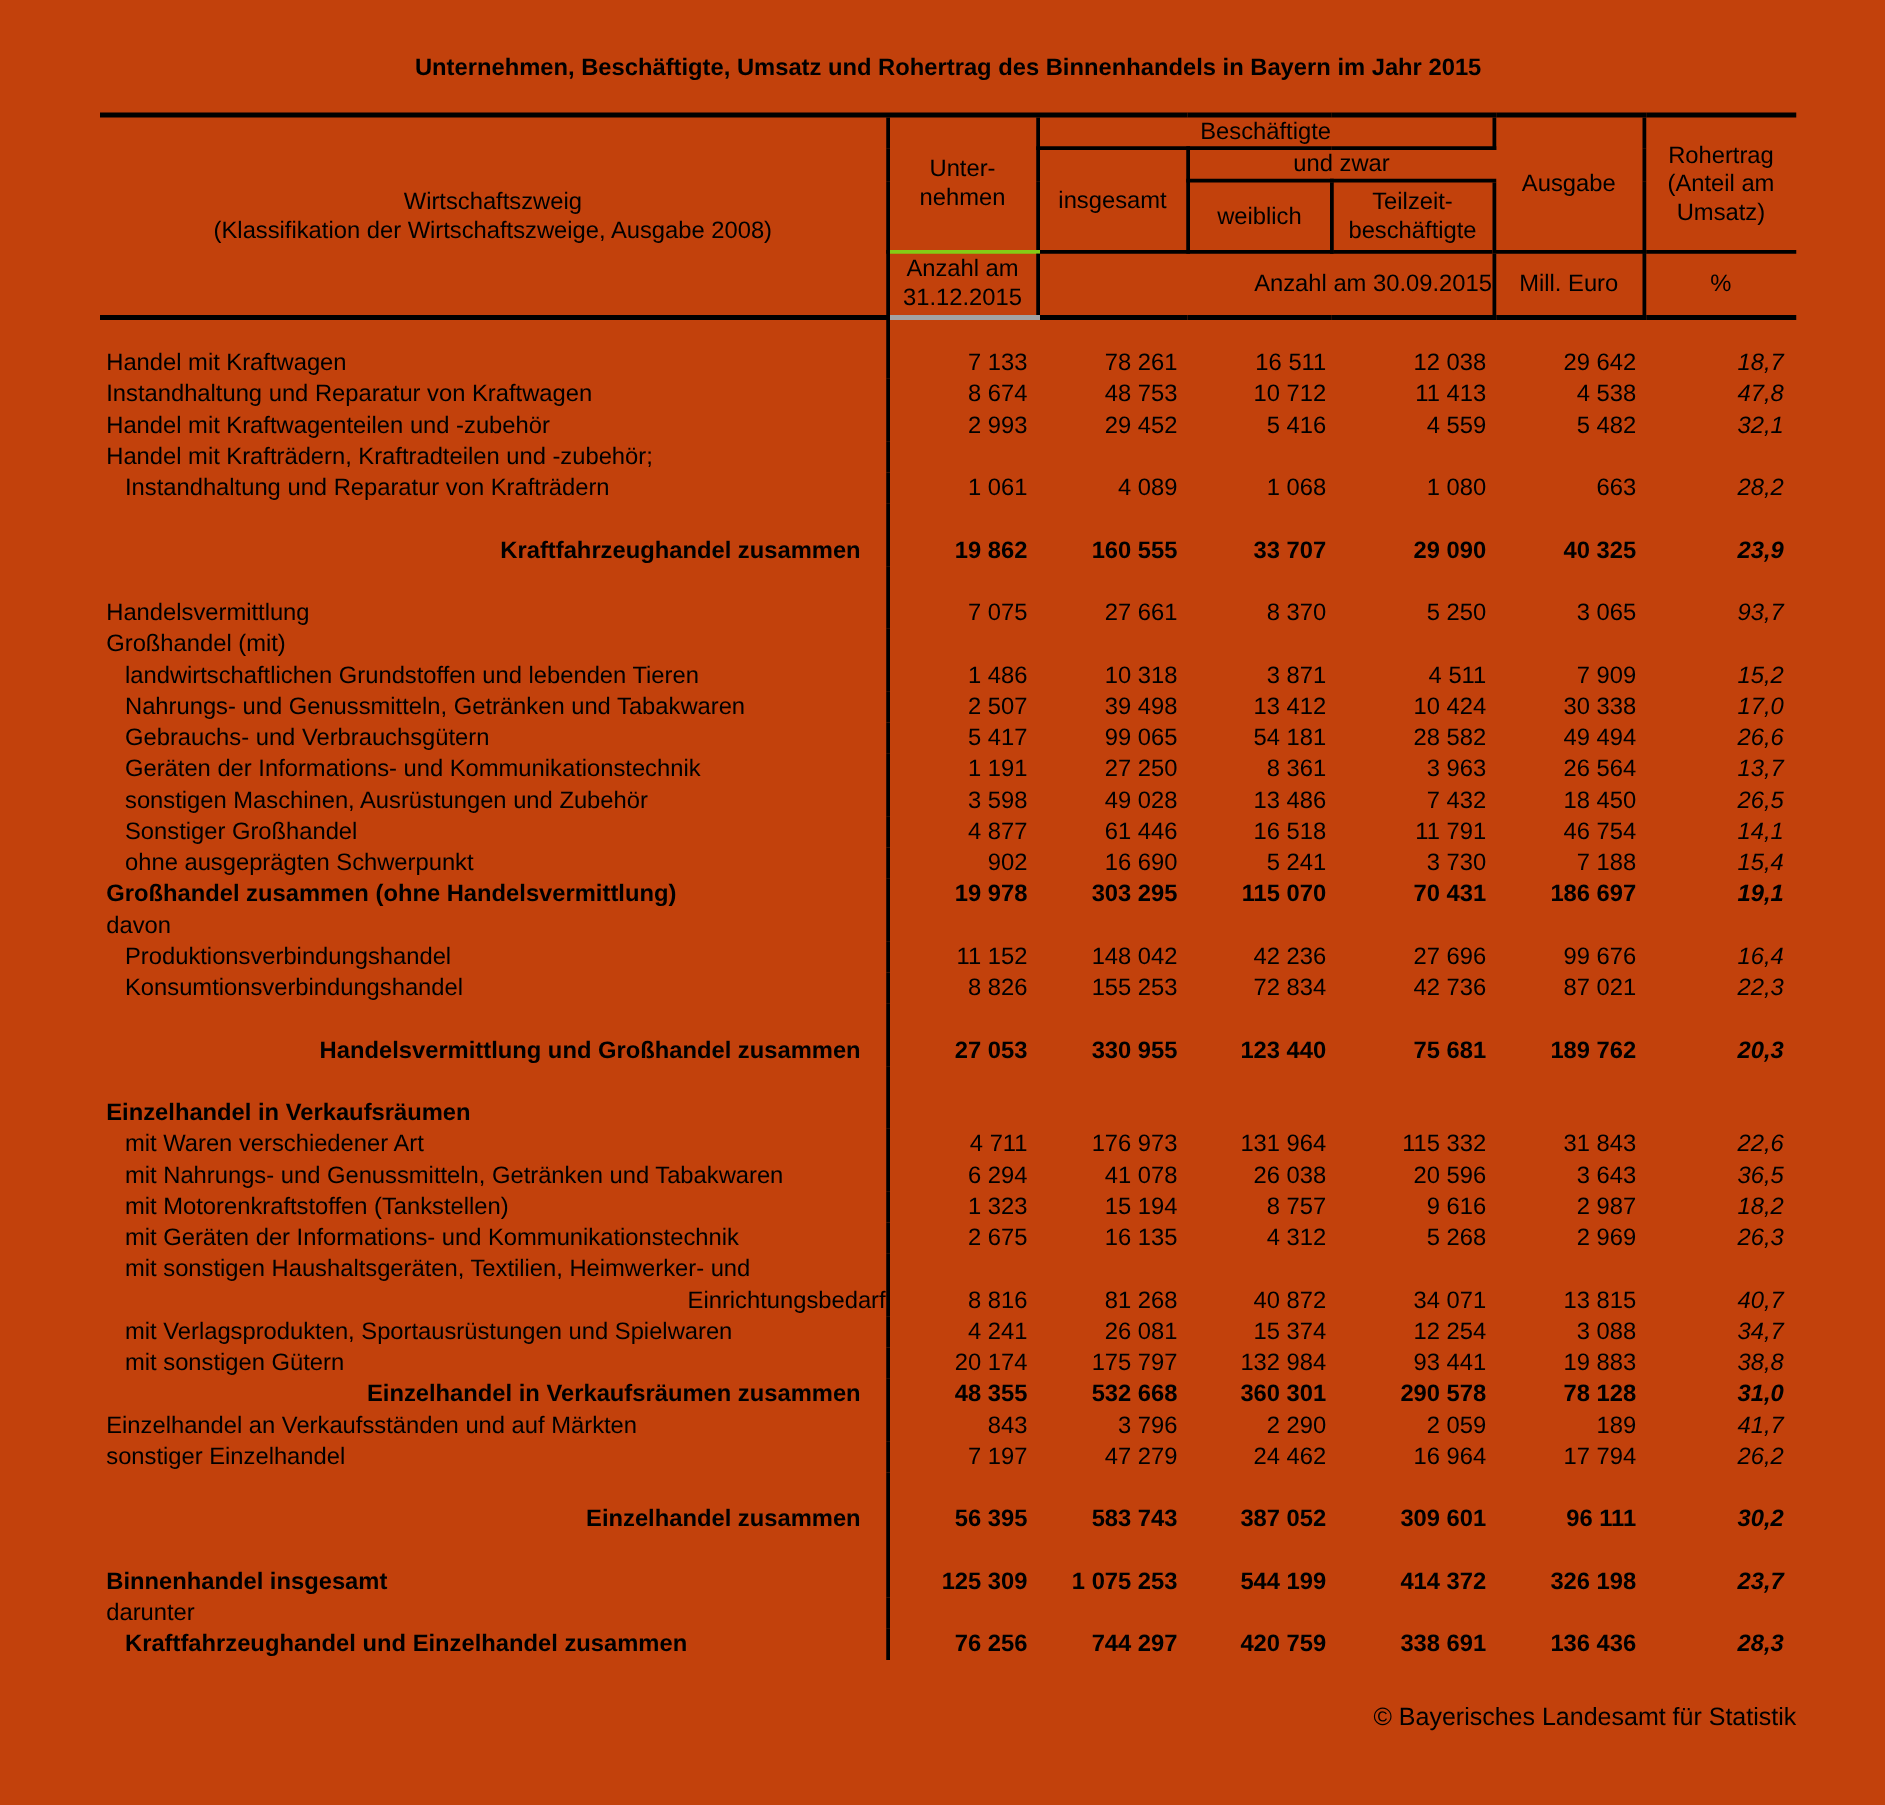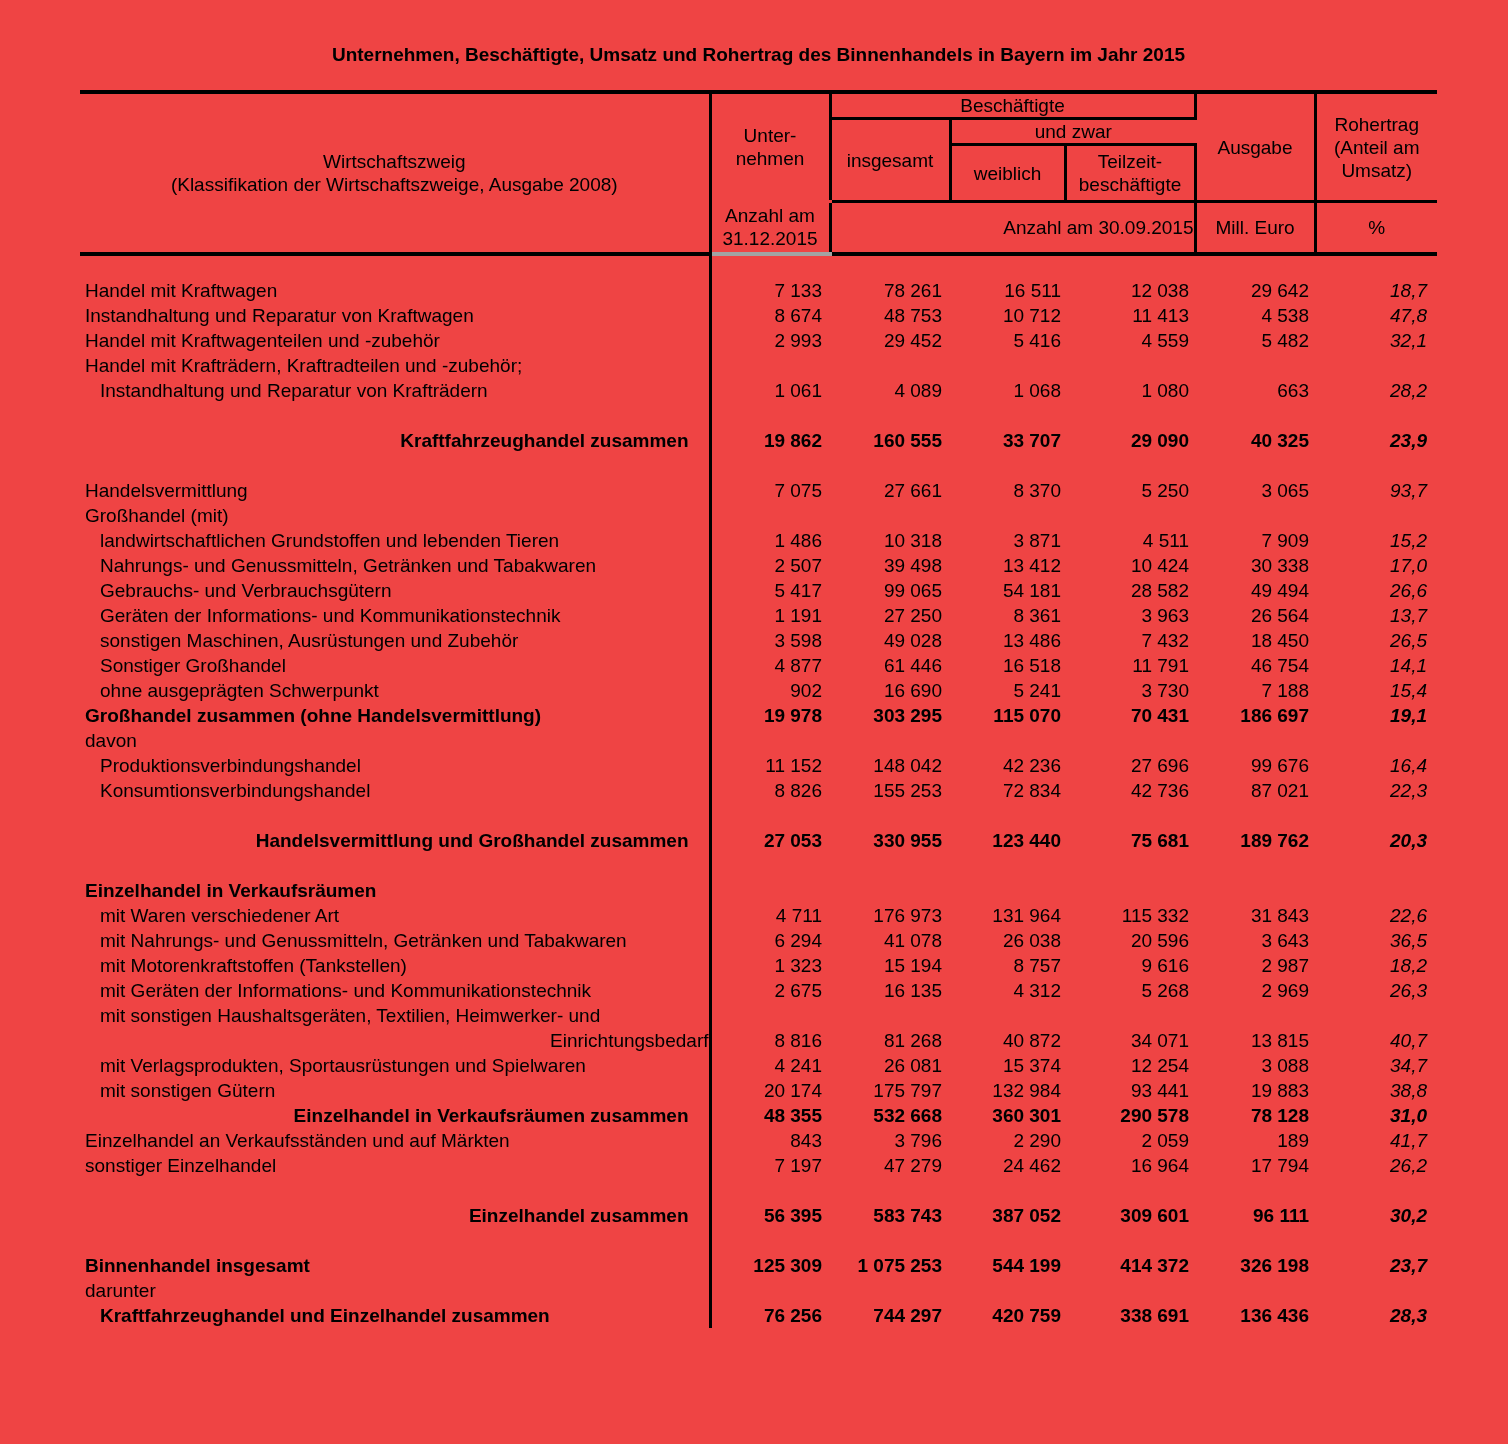--- a/index.html
+++ b/index.html
@@ -1,21 +1,21 @@
 <!DOCTYPE html>
 <html><head>
 <meta charset="utf-8">
 <style>
   * { margin: 0; padding: 0; box-sizing: border-box; }
   html, body { background: #ffffff; }
   .page {
     position: relative;
     width: 1508px;
     height: 1444px;
-    background: #ef4444;
+    background: #c2410c;
     color: #000000;
     font-family: "Liberation Sans", sans-serif;
     overflow: hidden;
   }
   .title {
     position: absolute;
     top: 44px;
     left: 80px;
     width: 1357px;
     text-align: center;
@@ -35,21 +35,21 @@
   
   thead td {
     text-align: center;
     vertical-align: middle;
     white-space: pre-line;
     line-height: 23px;
     font-weight: normal;
   }
   thead tr.h1 > td { border-top: 4px solid #000; }
   td.c-wz   { border-right: 3px solid #000; border-bottom: 4px solid #000; }
-  td.c-unt  { border-right: 3px solid #000; border-bottom: 3px solid #ef4444; }
+  td.c-unt  { border-right: 3px solid #000; border-bottom: 3px solid #84cc16; }
   td.c-besch{ border-right: 3px solid #000; border-bottom: 3px solid #000; }
   td.c-ums  { border-right: 3px solid #000; border-bottom: 3px solid #000; }
   td.c-roh  { border-bottom: 3px solid #000; }
   td.c-insg { border-right: 3px solid #000; border-bottom: 3px solid #000; }
   td.c-uz   { border-bottom: 3px solid #000; }
   td.c-weib { border-right: 3px solid #000; border-bottom: 3px solid #000; }
   td.c-teil { border-right: 3px solid #000; border-bottom: 3px solid #000; }
   td.c-anz1 { border-right: 3px solid #000; border-bottom: 4px solid #a3a3a3; margin-left: 36px; }
   td.c-anz2 { border-right: 3px solid #000; border-bottom: 4px solid #000; text-align: right; }
   td.c-mill { border-right: 3px solid #000; border-bottom: 4px solid #000; }
@@ -457,14 +457,15 @@
           <td class="num v-unternehmen">76 256</td>
           <td class="num v-insgesamt">744 297</td>
           <td class="num v-weiblich">420 759</td>
           <td class="num v-teilzeit">338 691</td>
           <td class="num v-umsatz">136 436</td>
           <td class="num v-rohertrag">28,3</td>
         </tr>
       </tbody>
   </table>
 
+  <div class="footer">© Bayerisches Landesamt für Statistik</div>
 
 </div>
 
 </body></html>

